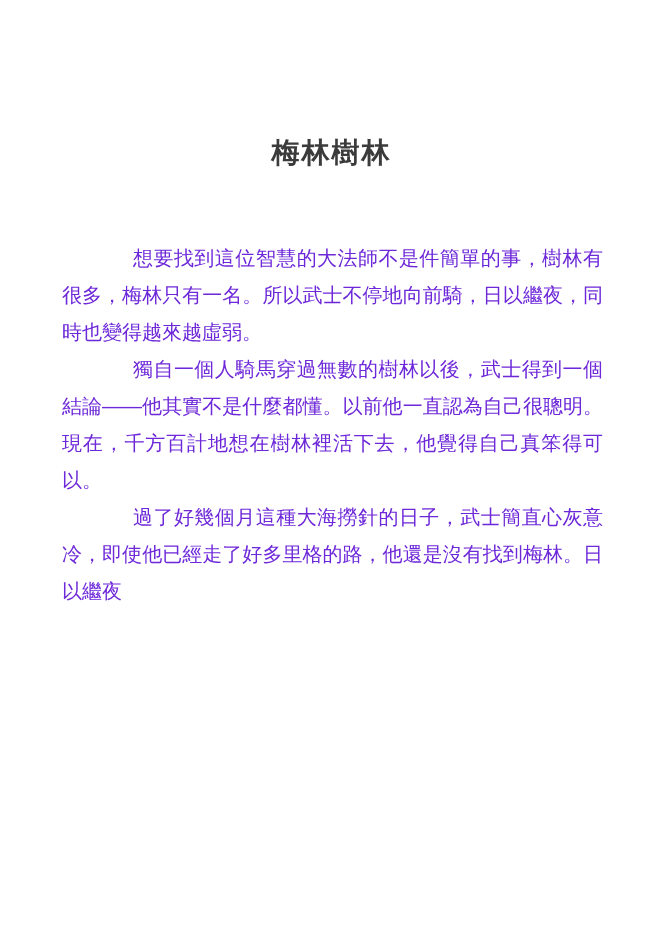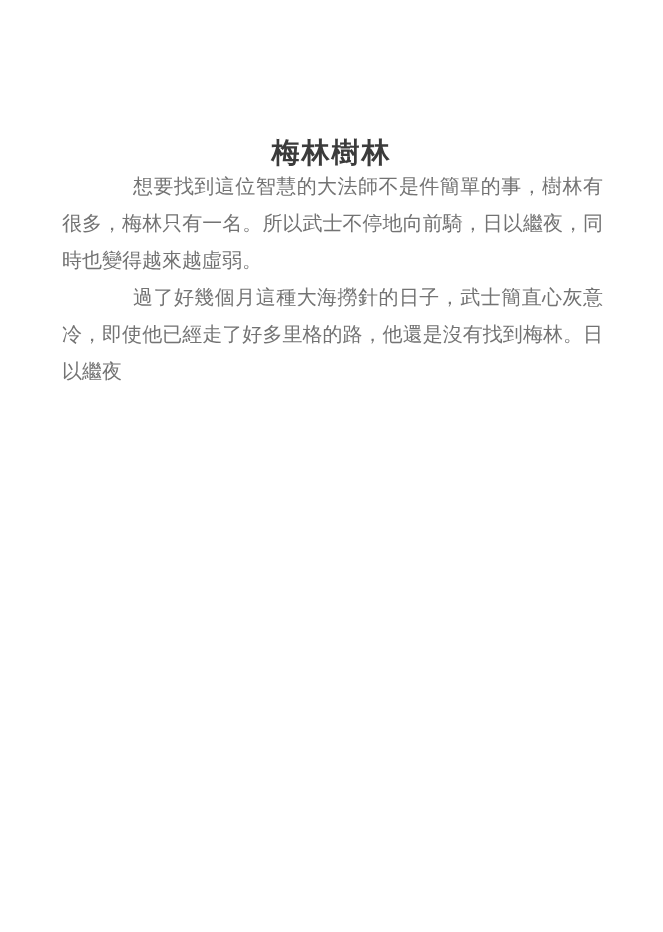--- a/index.html
+++ b/index.html
@@ -18,25 +18,26 @@
   .chapter-title {
     margin: 138px 0 0 0;
     text-align: center;
     font-size: 28px;
     line-height: 30px;
     font-weight: bold;
     letter-spacing: 2px;
     color: #3b3b3b;
   }
   .content {
+    margin-top: 72px;
     padding: 0 60px 0 62px;
     text-align: justify;
     font-size: 20px;
     line-height: 37px;
-    color: #737373;
+    color: #6d28d9;
   }
   .content p {
     margin: 0;
     text-indent: 71px;
     text-justify: inter-ideograph;
   }
   .footer {
     position: absolute;
     left: 0;
     right: 0;
@@ -70,20 +71,21 @@
 </style>
 </head>
 <body>
 
 <div class="page">
 
   <h1 class="chapter-title">梅林樹林</h1>
 
   <div class="content">
     <p>想要找到這位智慧的大法師不是件簡單的事，樹林有很多，梅林只有一名。所以武士不停地向前騎，日以繼夜，同時也變得越來越虛弱。</p>
+    <p>獨自一個人騎馬穿過無數的樹林以後，武士得到一個結論——他其實不是什麼都懂。以前他一直認為自己很聰明。現在，千方百計地想在樹林裡活下去，他覺得自己真笨得可以。</p>
     <p>過了好幾個月這種大海撈針的日子，武士簡直心灰意冷，即使他已經走了好多里格的路，他還是沒有找到梅林。日以繼夜</p>
   </div>
 
   <div class="footer">
     <div class="footer-rule"></div>
     <span class="footer-chapter">梅林樹林</span>
     <svg class="swords-icon" viewBox="0 0 24 24" aria-hidden="true">
       <g transform="rotate(35 12 12)">
         <circle cx="12" cy="2.7" r="1.3" fill="#adadad"></circle>
         <rect x="11.2" y="3.6" width="1.6" height="3.2" fill="#adadad"></rect>

